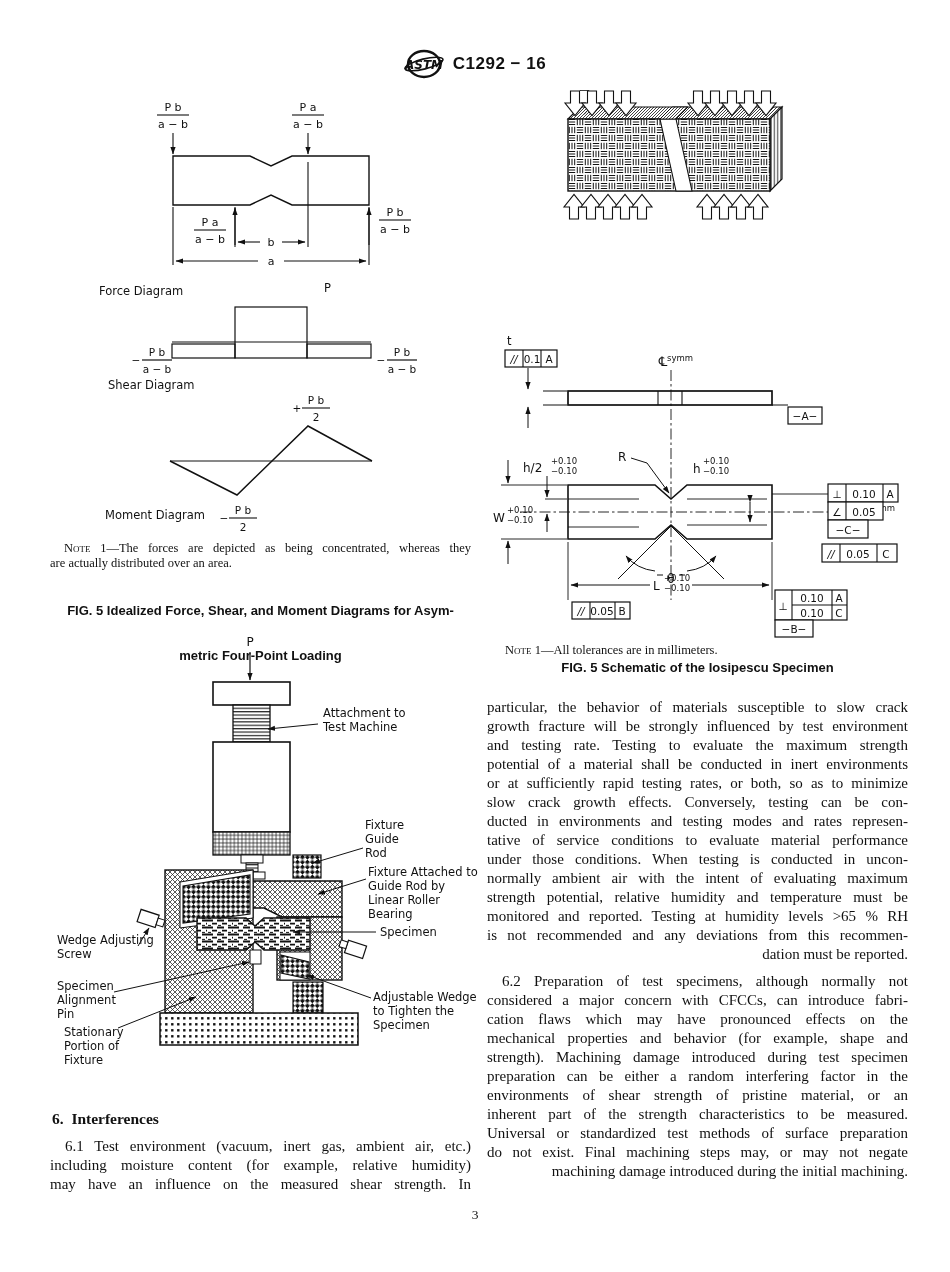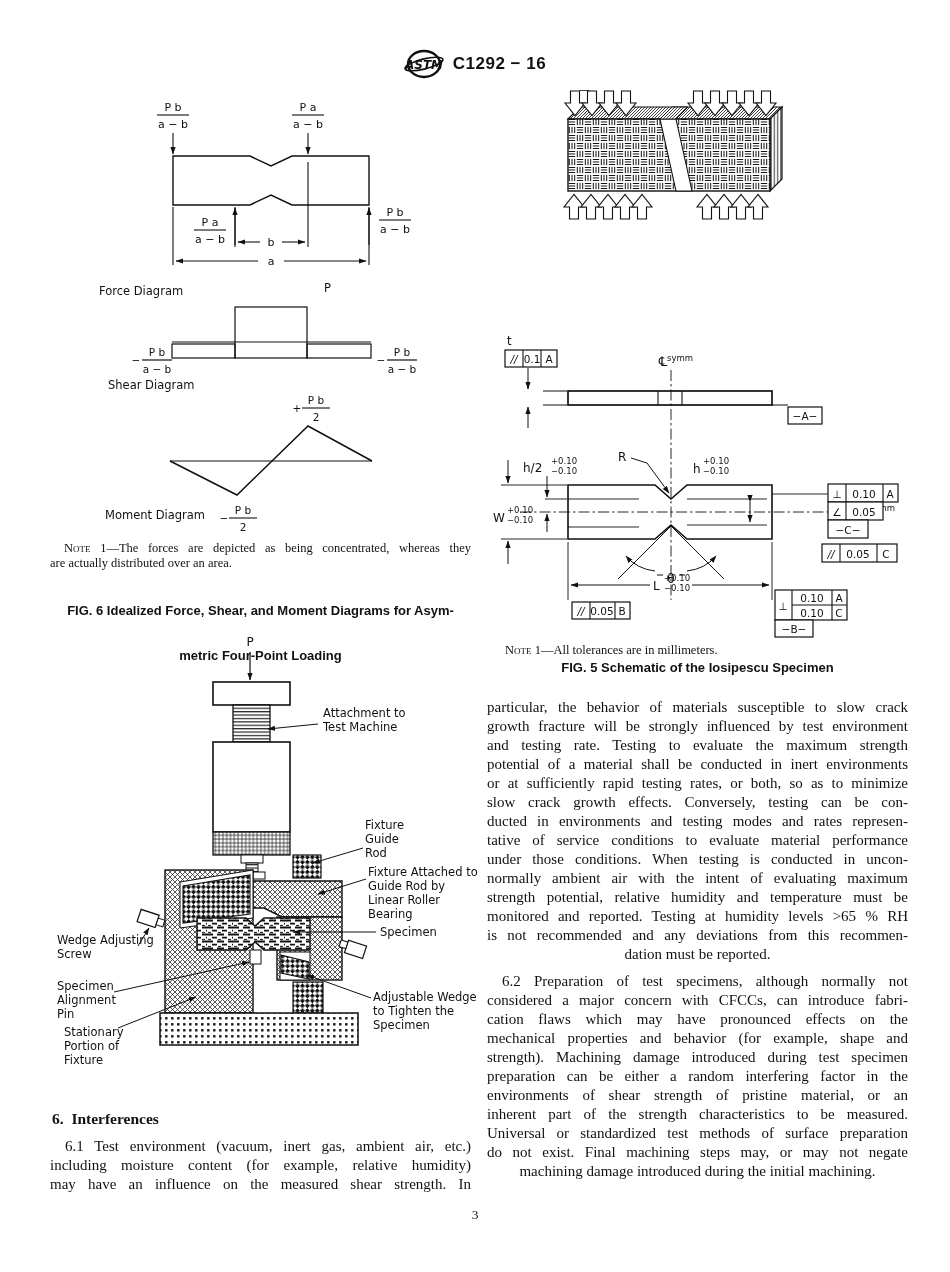--- a/index.html
+++ b/index.html
@@ -5,21 +5,21 @@
   html,body{margin:0;padding:0;background:#fff;}
   #page{position:relative;width:950px;height:1272px;background:#ffffff;color:#111;
         font-family:"Liberation Serif", serif;overflow:hidden;}
   .abs{position:absolute;}
   svg{overflow:visible;display:block;}
   svg text{fill:#111;font-family:"DejaVu Sans", sans-serif;}
   .hdr{top:48px;left:0;width:950px;display:flex;justify-content:center;align-items:center;gap:9px;}
   .hdr .code{font-family:"Liberation Sans", sans-serif;font-weight:bold;font-size:17px;letter-spacing:.5px;}
   .bodycol{width:421px;font-size:15px;line-height:19px;}
   .jline{text-align:justify;text-align-last:justify;height:19px;overflow:hidden;}
-  .jlast{text-align:center;height:19px;}
+  .jlast{text-align:right;height:19px;}
   .ind{text-indent:15px;}
   .note{font-size:12.5px;line-height:14.5px;}
   .sc{font-variant:small-caps;}
   .caption{font-family:"Liberation Sans", sans-serif;font-weight:bold;font-size:13px;
            line-height:15px;text-align:center;white-space:pre-wrap;}
   .h6{font-weight:bold;font-size:15.5px;white-space:pre-wrap;}
   .pgnum{left:0;width:950px;text-align:center;font-size:13.5px;}
 </style>
 </head>
 <body>
@@ -155,21 +155,21 @@
       <text x="193" y="436">2</text>
     </g>
     <text x="55" y="424" font-size="11.5">Moment Diagram</text>
   </svg>
 
   <div class="abs note" style="left:50px;top:541px;width:421px;">
     <div style="text-align:justify;text-align-last:justify;"><span style="padding-left:14px"></span><span class="sc">Note</span><span> 1—The forces are depicted as being concentrated, whereas they</span></div>
     <div>are actually distributed over an area.</div>
   </div>
   <div class="abs caption" style="left:50px;top:573px;width:421px;">
-    <div>FIG. 6 Idealized Force, Shear, and Moment Diagrams for Asym-</div>
+    <div>FIG. 5 Idealized Force, Shear, and Moment Diagrams for Asym-</div>
     <div>metric Four-Point Loading</div>
   </div>
 
   <svg class="abs" style="left:50px;top:632px;" width="430" height="432">
     <g>
       <text x="200" y="14" font-size="12" text-anchor="middle">P</text>
       <line x1="200" y1="20" x2="200" y2="48" stroke="#111" stroke-width="1.2" marker-end="url(#arr)"></line>
       <rect x="163" y="50" width="77" height="23" fill="#fff" stroke="#111" stroke-width="1.6"></rect>
       <rect x="183" y="73" width="37" height="37" fill="url(#hlines)" stroke="#111" stroke-width="1.3"></rect>
       <rect x="163" y="110" width="77" height="90" fill="#fff" stroke="#111" stroke-width="1.6"></rect>

